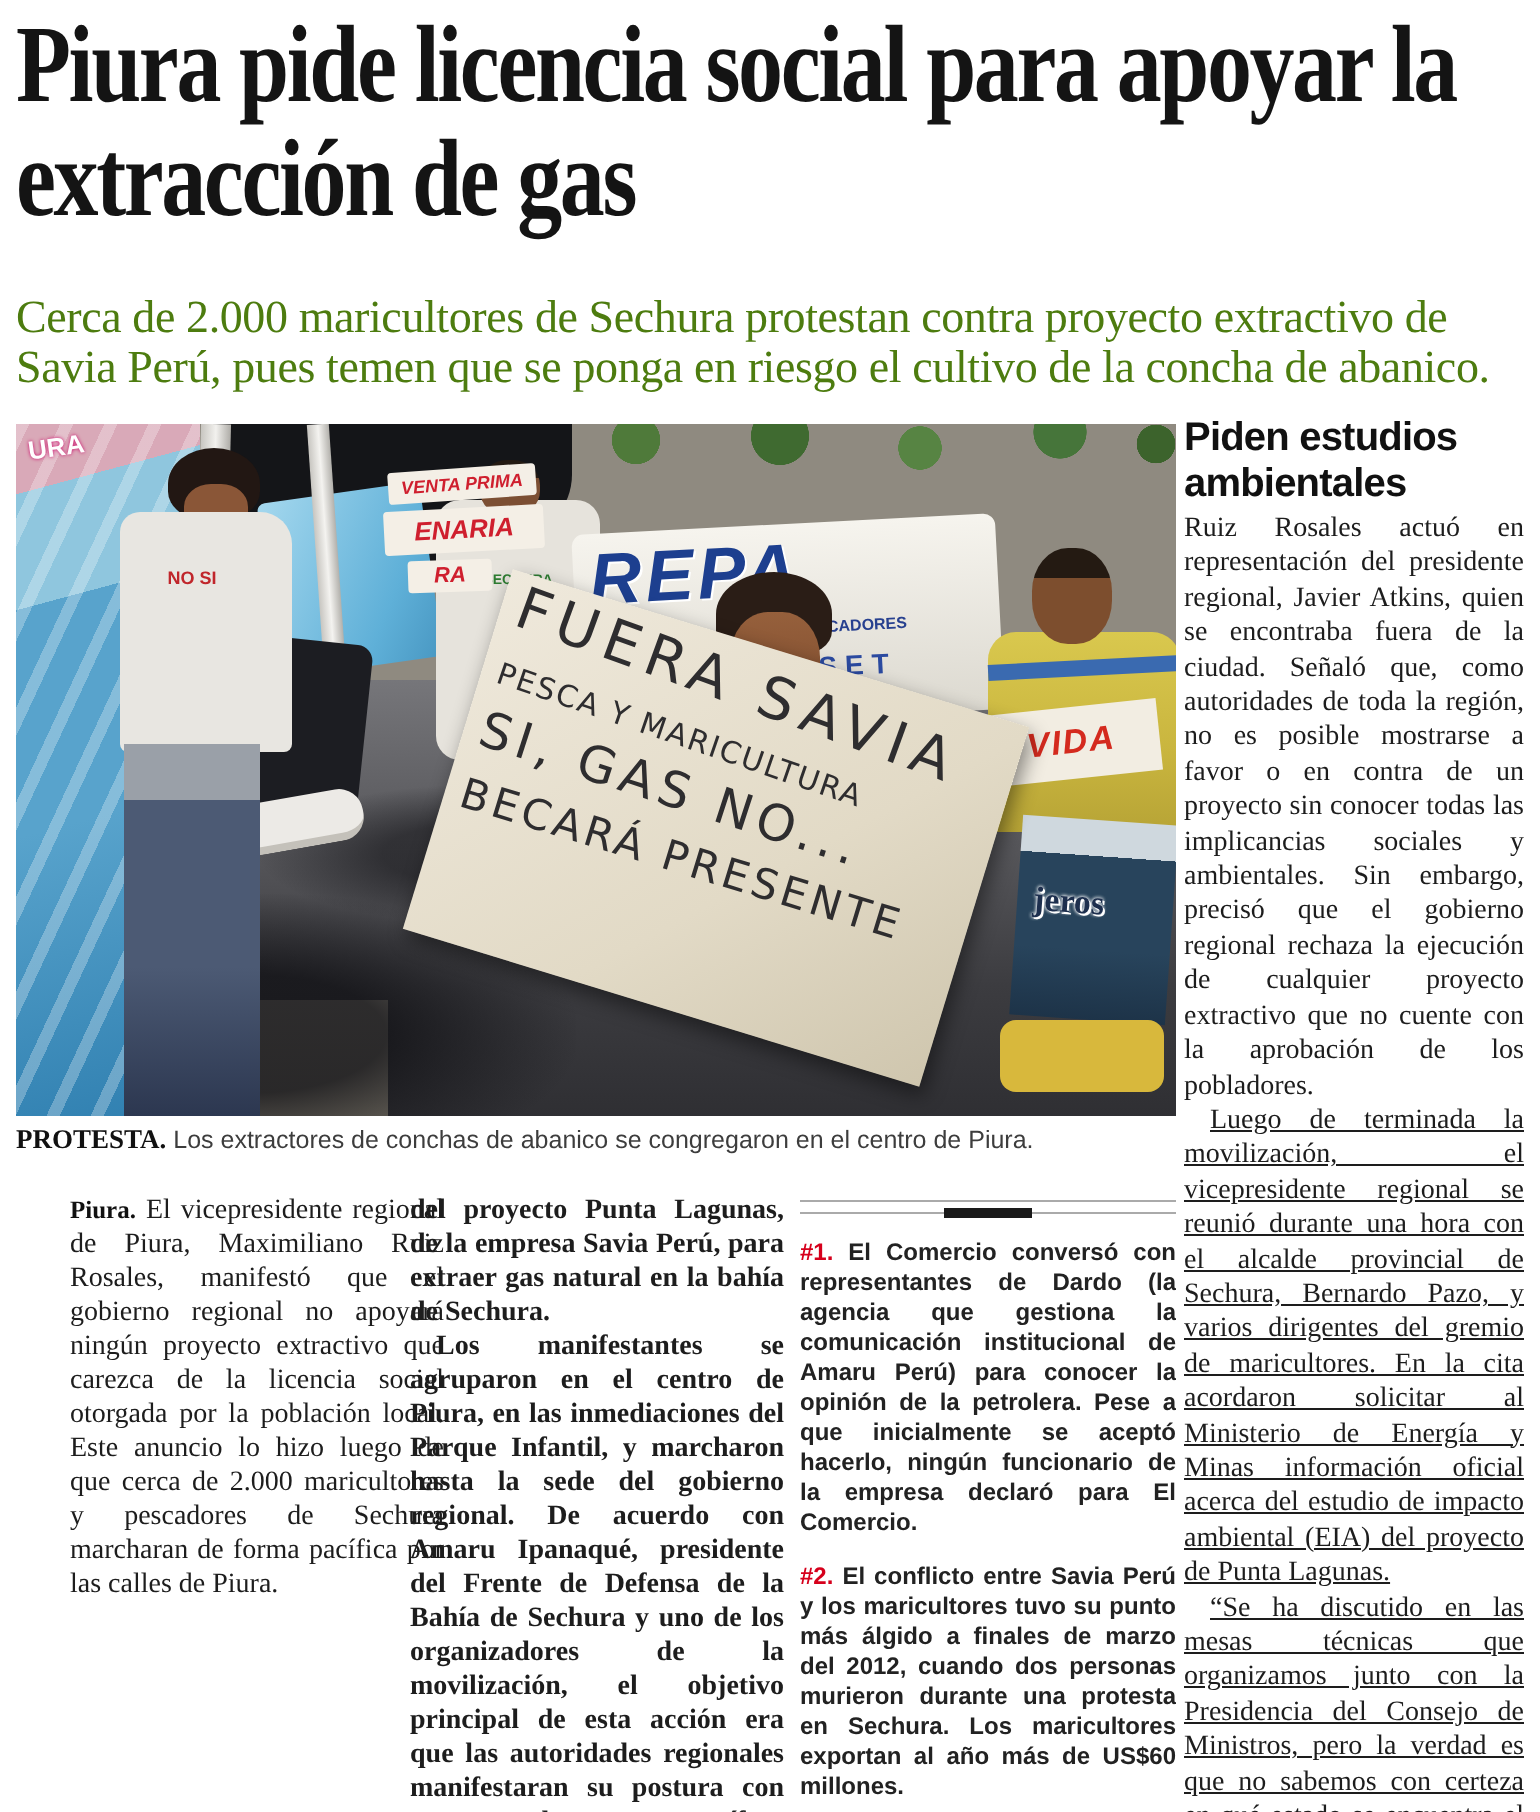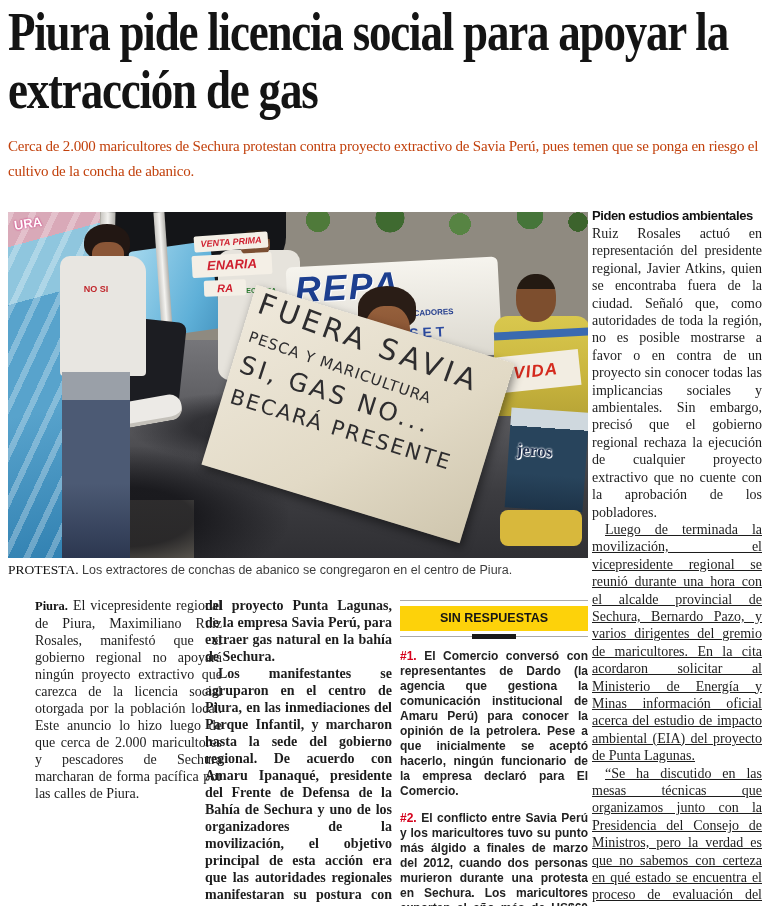--- a/index.html
+++ b/index.html
@@ -4,22 +4,22 @@
 <style>
   html,body{margin:0;padding:0;background:#ffffff;}
   .page{position:relative;width:770px;height:906px;background:#ffffff;overflow:hidden;
         font-family:"Liberation Serif", serif;color:#1c1c1c;}
 
   
   .headline{position:absolute;left:8px;top:4px;width:756px;margin:0;
     font-family:"Liberation Serif", serif;font-weight:bold;color:#141414;
     font-size:45px;line-height:1.04;letter-spacing:-1.2px;
     transform:scaleY(1.22);transform-origin:top left;}
-  .deck{position:absolute;left:8px;top:134px;width:752px;margin:0;
-    font-size:15px;line-height:25px;color:#c2410c;letter-spacing:-0.2px;}
+  .deck{position:absolute;left:8px;top:146px;width:752px;margin:0;
+    font-size:23px;line-height:25px;color:#4d7c0f;letter-spacing:-0.2px;}
 
   
   .credit{position:absolute;left:8px;top:198px;width:580px;text-align:right;
     font-family:"Liberation Sans", sans-serif;font-size:8px;font-weight:bold;
     letter-spacing:.5px;color:#9a9a96;}
   .photo{position:absolute;left:8px;top:212px;width:580px;height:346px;overflow:hidden;
     background:#8f8a80;}
   .photo *{position:absolute;}
 
   .ph-crowd{left:0;top:0;width:580px;height:132px;
@@ -141,21 +141,21 @@
   .ph-sign div{position:static;color:#2e2d2f;font-family:"DejaVu Sans",sans-serif;
     white-space:nowrap;}
   .sl1{font-size:29px;letter-spacing:4px;transform:rotate(3deg);}
   .sl2{font-size:15px;letter-spacing:1px;transform:rotate(2deg);margin-top:7px;}
   .sl3{font-size:25px;letter-spacing:3px;transform:rotate(1deg);margin-top:3px;}
   .sl4{font-size:21px;letter-spacing:2px;margin-top:5px;}
 
   
   .caption{position:absolute;left:8px;top:562px;width:580px;margin:0;
     font-family:"Liberation Sans",sans-serif;font-size:12.5px;color:#3d3d3d;}
-  .caption b{font-family:"Liberation Serif",serif;font-weight:normal;color:#111;
+  .caption b{font-family:"Liberation Serif",serif;font-weight:bold;color:#111;
     font-size:13.5px;}
 
   
   .col p{margin:0;text-align:justify;font-size:14px;line-height:17px;color:#1d1d1d;}
   .col p.ind{text-indent:13px;}
   .col1{position:absolute;left:8px;top:597px;width:187px;height:309px;overflow:hidden;margin-left:27px;}
   .col2{position:absolute;left:205px;top:597px;width:187px;height:309px;overflow:hidden;font-weight:bold;}
   .dateline{font-weight:bold;font-size:12.5px;color:#111;}
 
   
@@ -167,21 +167,21 @@
   .fb-underline{margin-top:5px;height:1px;background:#aaa;position:relative;}
   .fb-tab{position:absolute;left:72px;top:-2px;width:44px;height:5px;background:#1a1a1a;}
   .fb-item{margin:12px 0 0 0;text-align:justify;font-weight:bold;font-size:12px;
     line-height:15px;color:#222;}
   .fb-item .red{color:#d6001c;}
   .fb-item .b{font-weight:bold;}
 
   
   .rightcol{position:absolute;left:592px;top:208px;width:170px;height:698px;overflow:hidden;}
   .rightcol h3{margin:0 0 2px 0;font-family:"Liberation Sans",sans-serif;
-    font-size:13px;letter-spacing:-0.4px;color:#111;}
+    font-size:20px;letter-spacing:-0.4px;color:#111;}
   .rightcol p{margin:0;text-align:justify;font-size:14px;line-height:17.4px;color:#1d1d1d;}
   .rightcol p.ind{text-indent:13px;text-decoration:underline;}
 </style>
 </head>
 <body>
 
 <div class="page">
 
   <h1 class="headline">Piura pide licencia social para apoyar la extracción de gas</h1>
   <p class="deck">Cerca de 2.000 maricultores de Sechura protestan contra proyecto extractivo de Savia Perú, pues temen que se ponga en riesgo el cultivo de la concha de abanico.</p>
@@ -243,21 +243,20 @@
     <p><span class="dateline">Piura.</span> <span>El vicepresidente regional de Piura, Maximiliano Ruiz Rosales, manifestó que el gobierno regional no apoyará ningún proyecto extractivo que carezca de la licencia social otorgada por la población local. Este anuncio lo hizo luego de que cerca de 2.000 maricultores y pescadores de Sechura marcharan de forma pacífica por las calles de Piura.</span></p>
   </div>
 
   <div class="col col2">
     <p>del proyecto Punta Lagunas, de la empresa Savia Perú, para extraer gas natural en la bahía de Sechura.</p>
     <p class="ind">Los manifestantes se agruparon en el centro de Piura, en las inmediaciones del Parque Infantil, y marcharon hasta la sede del gobierno regional. De acuerdo con Amaru Ipanaqué, presidente del Frente de Defensa de la Bahía de Sechura y uno de los organizadores de la movilización, el objetivo principal de esta acción era que las autoridades regionales manifestaran su postura con respecto al proyecto gasífero de Punta Lagunas.</p>
   </div>
 
   <div class="factbox">
     <div class="fb-topline"></div>
-    <div class="fb-title" style="background: rgb(253, 210, 10);">SIN RESPUESTAS</div>
     <div class="fb-underline">
       <div class="fb-tab"></div>
     </div>
     <p class="fb-item"><span class="red">#1. </span><span class="b">El Comercio</span><span> conversó con representantes de Dardo (la agencia que gestiona la comunicación institucional de Amaru Perú) para conocer la opinión de la petrolera. Pese a que inicialmente se aceptó hacerlo, ningún funcionario de la empresa declaró para </span><span class="b">El Comercio.</span></p>
     <p class="fb-item"><span class="red">#2. </span><span>El conflicto entre Savia Perú y los maricultores tuvo su punto más álgido a finales de marzo del 2012, cuando dos personas murieron durante una protesta en Sechura. Los maricultores exportan al año más de US$60 millones.</span></p>
   </div>
 
   <div class="rightcol">
     <h3>Piden estudios ambientales</h3>
     <p>Ruiz Rosales actuó en representación del presidente regional, Javier Atkins, quien se encontraba fuera de la ciudad. Señaló que, como autoridades de toda la región, no es posible mostrarse a favor o en contra de un proyecto sin conocer todas las implicancias sociales y ambientales. Sin embargo, precisó que el gobierno regional rechaza la ejecución de cualquier proyecto extractivo que no cuente con la aprobación de los pobladores.</p>

